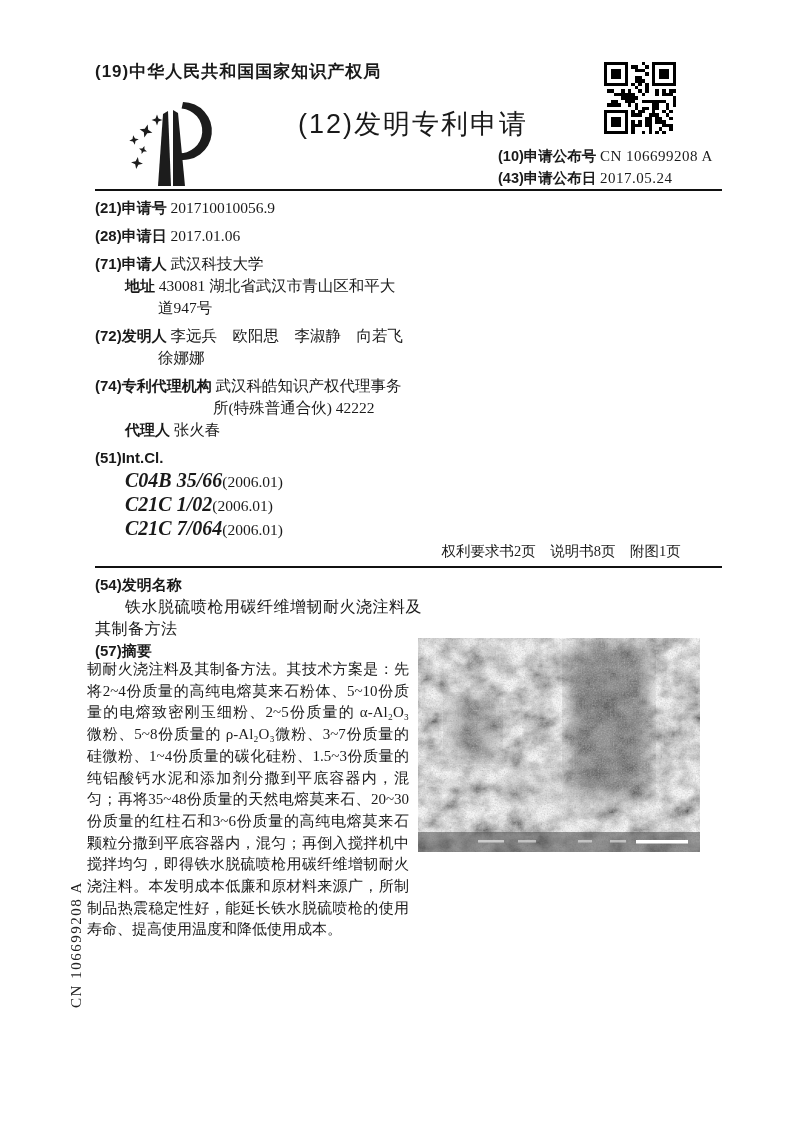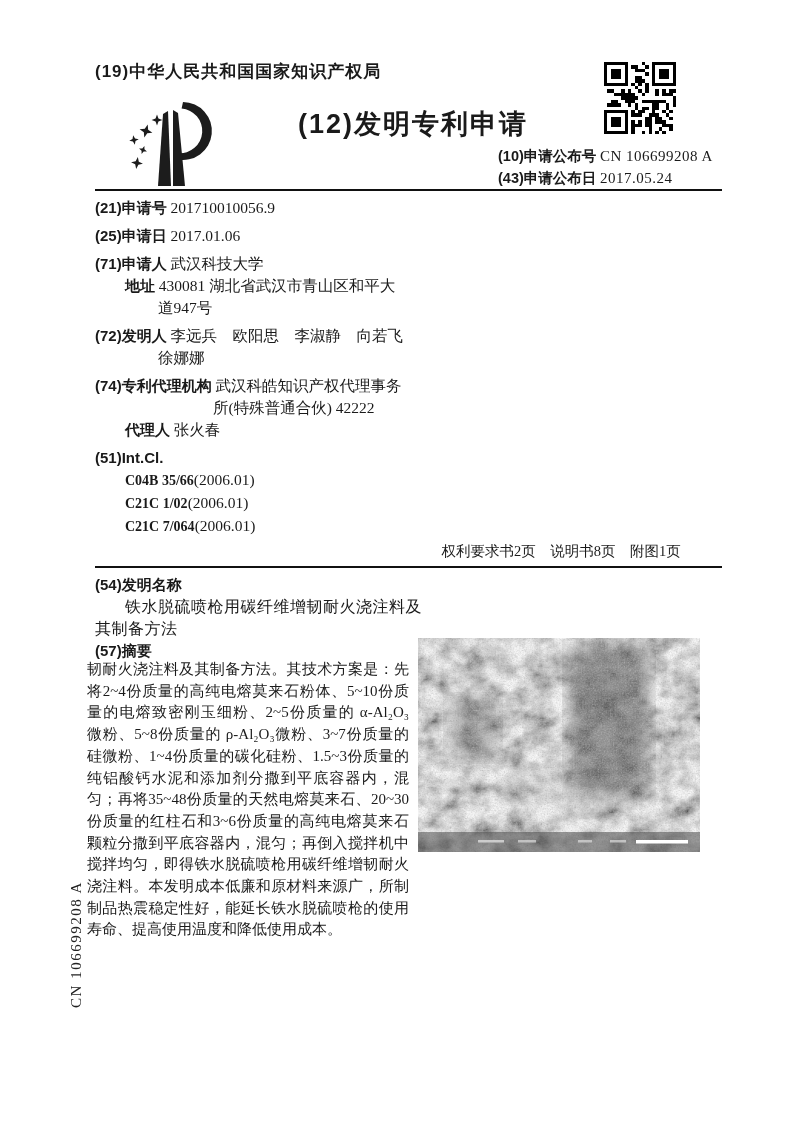--- a/index.html
+++ b/index.html
@@ -2,21 +2,21 @@
 <html><head>
 <meta charset="utf-8">
 <style>
   * { margin:0; padding:0; box-sizing:border-box; }
   html,body { background:#e8e8e8; }
   .page {
     position:relative; width:800px; height:1131px; margin:0 auto;
     background:#ffffff; overflow:hidden; color:#1a1a1a;
     font-family:"Liberation Serif","DejaVu Serif",serif;
   }
-  .hei { font-family:"Liberation Sans","DejaVu Sans",sans-serif; font-weight:bold; }
+  .hei { font-family:"Liberation Sans","DejaVu Sans",sans-serif; font-weight:normal; }
 
   .office-line { position:absolute; left:95px; top:60px; font-size:17px; letter-spacing:1px;
     font-family:"Liberation Sans","DejaVu Sans",sans-serif; font-weight:600; }
   .qr-box { position:absolute; left:604px; top:62px; width:72px; height:72px; }
   .logo-box { position:absolute; left:113px; top:100px; width:122px; height:88px; }
   .doc-type { position:absolute; left:298px; top:106px; font-size:27px; letter-spacing:2px; }
   .pub-row { position:absolute; left:498px; width:260px; font-size:14.5px; white-space:nowrap; }
   .pub-row .lbl { font-family:"Liberation Sans","DejaVu Sans",sans-serif; font-weight:bold; font-size:14.5px; }
   .pub-row .val { font-size:15px; letter-spacing:0.5px; }
   .pub-number { top:147px; }
@@ -24,21 +24,21 @@
   .rule-1 { position:absolute; left:95px; top:189px; width:627px; height:2px; background:#111; }
   .rule-2 { position:absolute; left:95px; top:566px; width:627px; height:2px; background:#111; }
 
   .biblio { position:absolute; left:95px; top:197px; width:395px; font-size:15px; line-height:22px; }
   .group { margin-bottom:6px; }
   .lbl { font-family:"Liberation Sans","DejaVu Sans",sans-serif; font-weight:bold; font-size:15px; }
   .val { font-size:15.5px; white-space:pre-wrap; }
   .ind30 { margin-left:30px; }
   .ind63 { margin-left:63px; }
   .ind118 { margin-left:118px; }
-  .ipc-code { font-weight:bold; font-size:14px; }
+  .ipc-code { font-style:italic; font-weight:bold; font-size:20px; }
 
   .pages-line { position:absolute; left:400px; top:542px; width:322px; text-align:center;
     font-size:14.5px; white-space:pre-wrap; }
 
   .title-sec { position:absolute; left:95px; top:574px; width:340px; line-height:22px; }
   .title-text { font-size:16px; letter-spacing:0.5px; }
 
   .abstract { position:absolute; left:87px; top:659px; width:322px; font-size:15px; line-height:21.7px; }
   .abs-line { text-align:justify; text-align-last:justify; white-space:pre-wrap; }
   .abs-line.first { text-indent:2em; }
@@ -219,21 +219,21 @@
   </div>
 
   <div class="rule-1"></div>
 
   <div class="biblio">
     <div class="group">
       <span class="lbl">(21)申请号</span>
       <span class="val">201710010056.9</span>
     </div>
     <div class="group">
-      <span class="lbl">(25)申请日</span>
+      <span class="lbl">(28)申请日</span>
       <span class="val">2017.01.06</span>
     </div>
     <div class="group">
       <div>
         <span class="lbl">(71)申请人</span>
         <span class="val">武汉科技大学</span>
       </div>
       <div class="ind30">
         <span class="lbl">地址</span>
         <span class="val">430081 湖北省武汉市青山区和平大</span>

